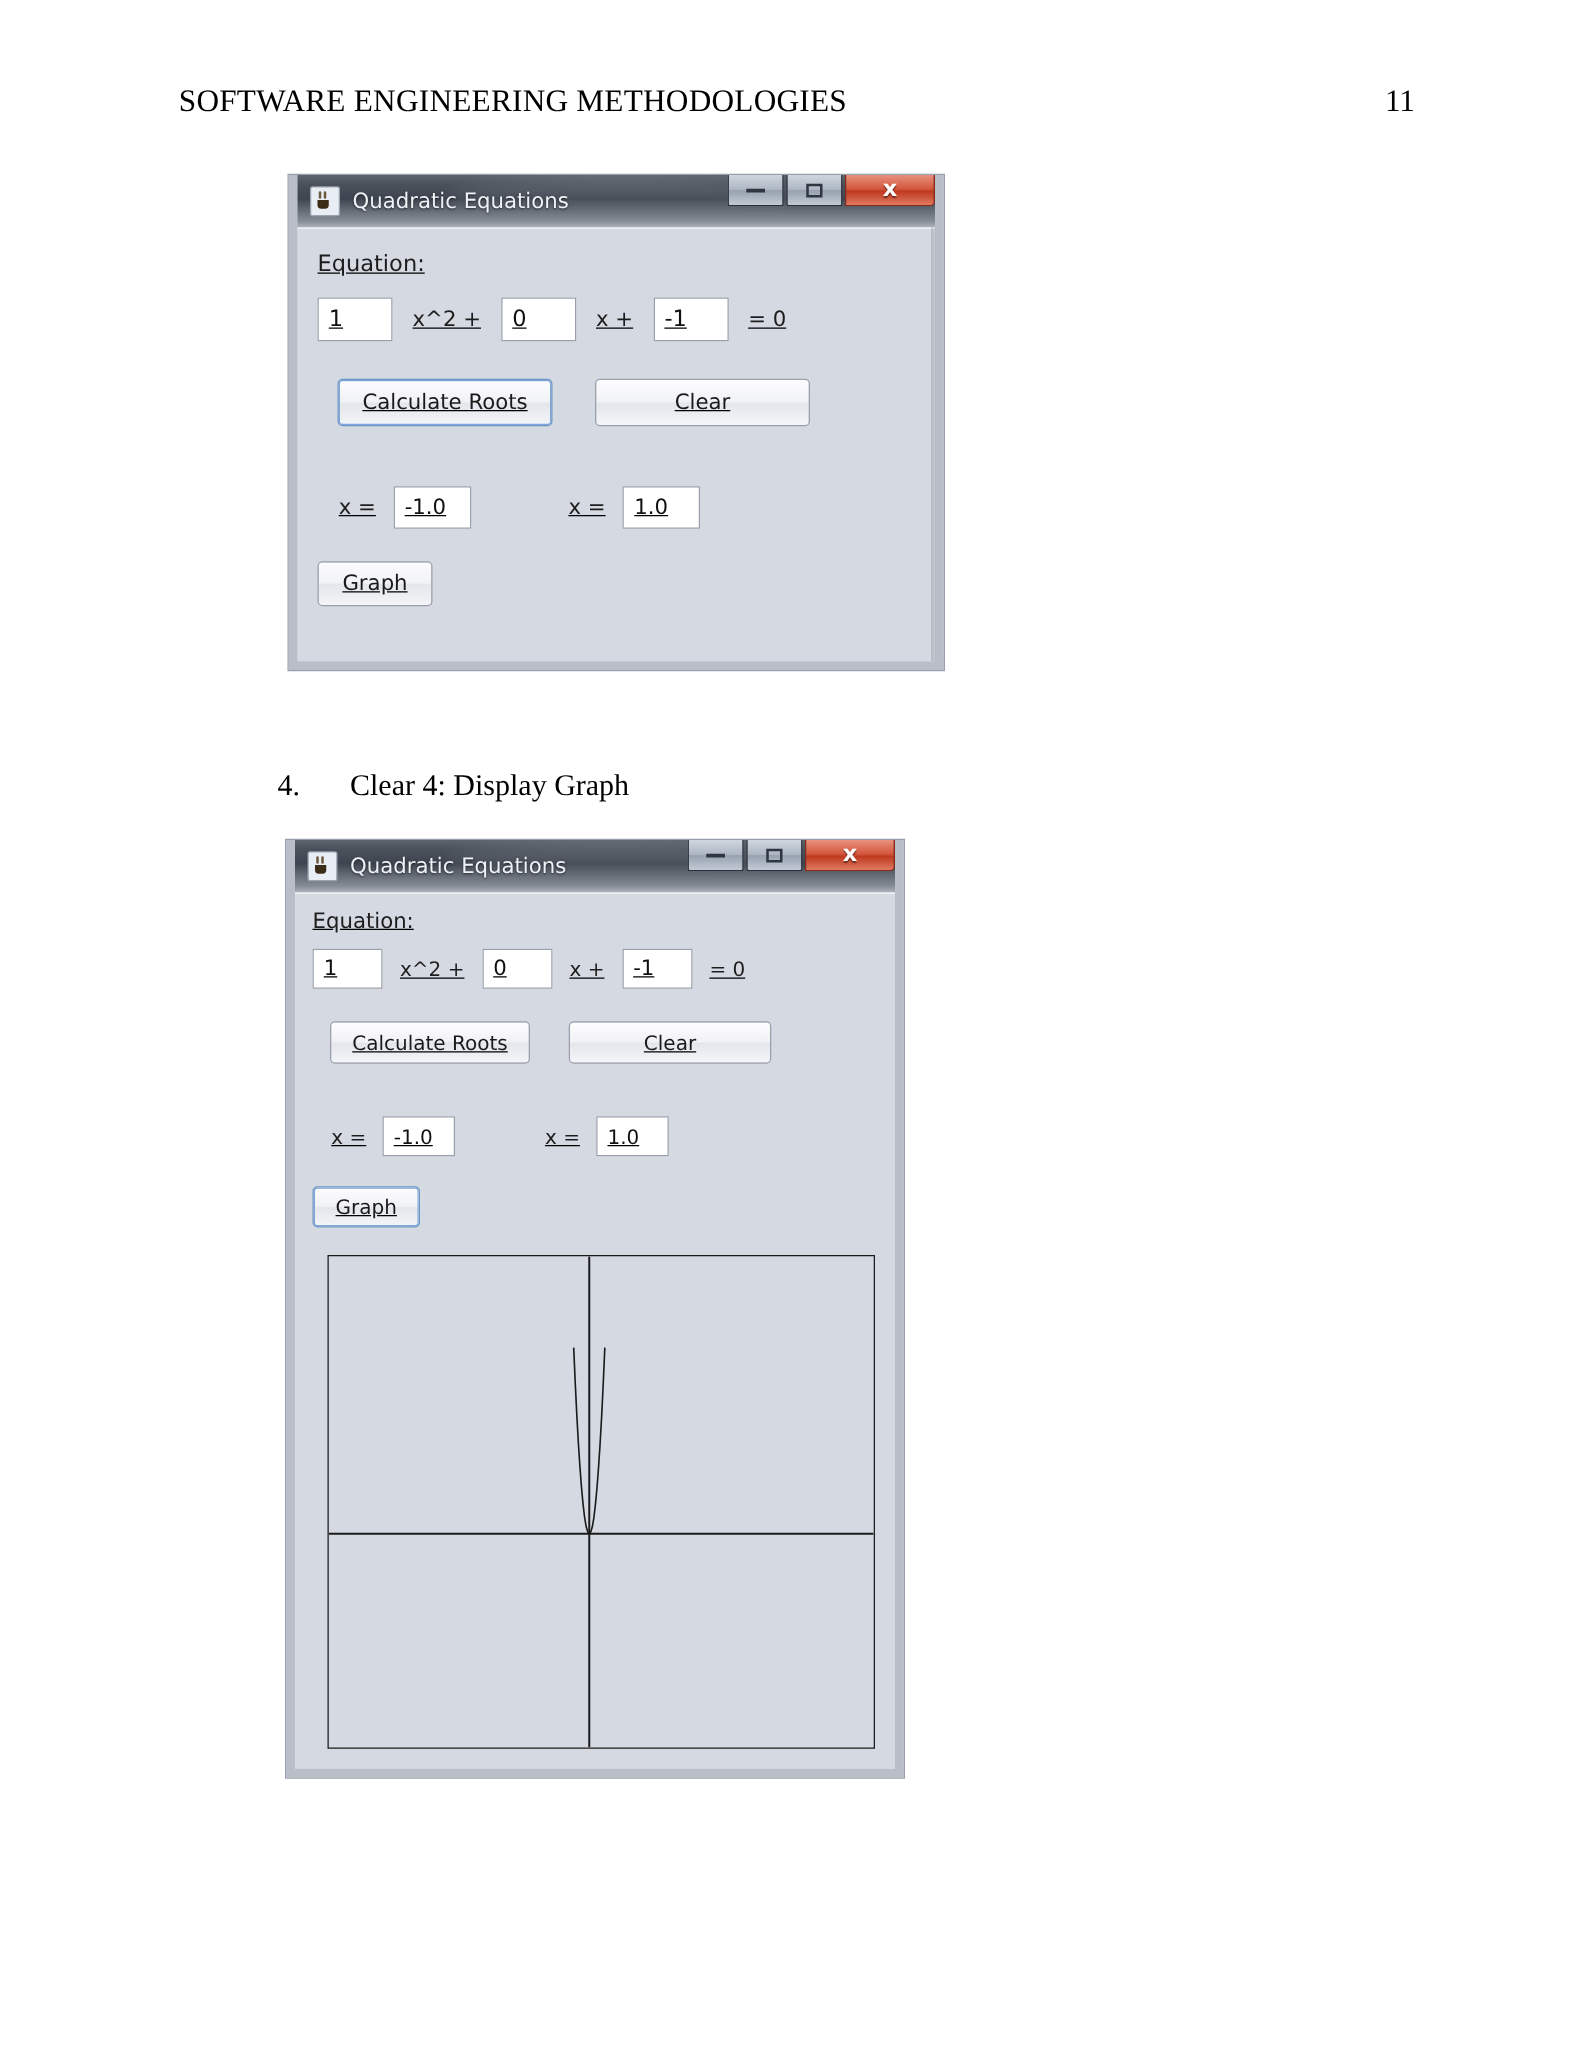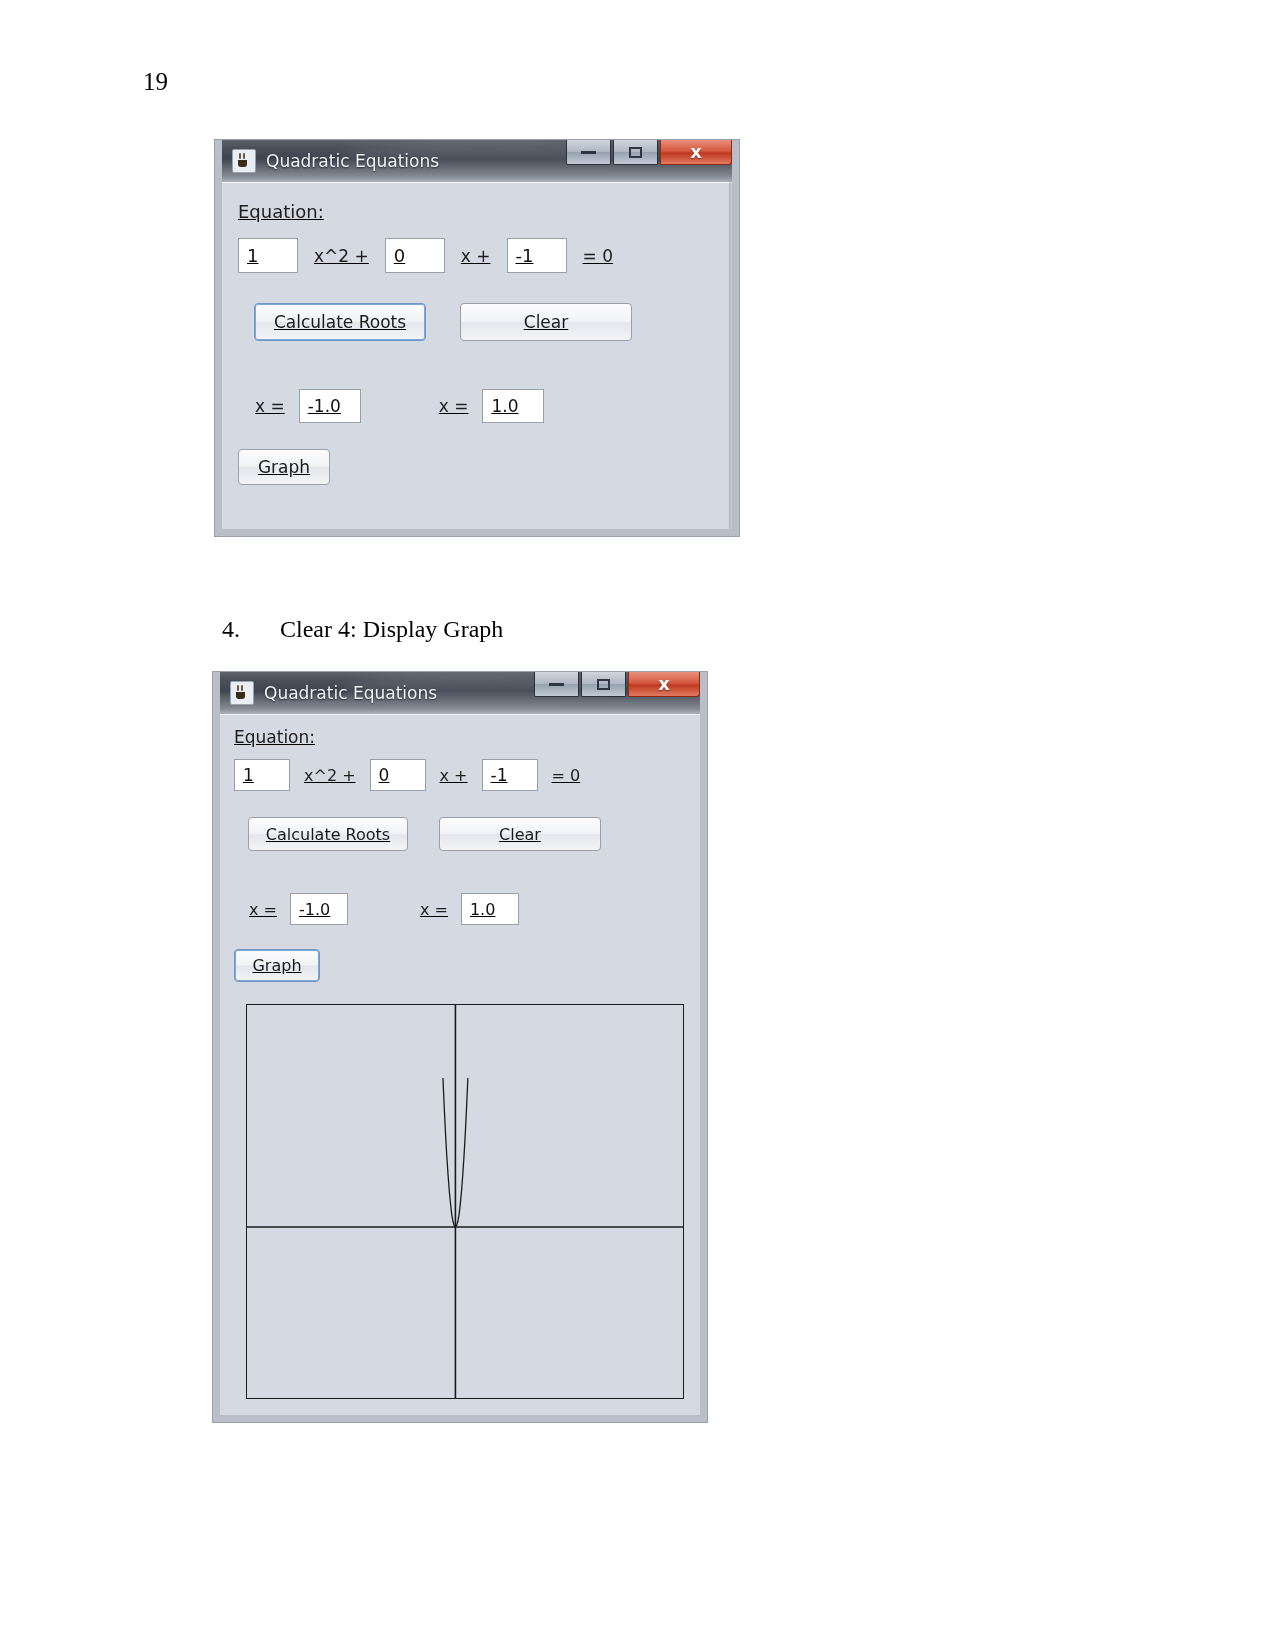--- a/index.html
+++ b/index.html
@@ -55,20 +55,21 @@
 
   
   .win {
     position: absolute;
     background: #d5d9e2;
     box-sizing: border-box;
     border-left: 7px solid #b9bec8;
     border-right: 7px solid #b9bec8;
     border-bottom: 7px solid #b9bec8;
     box-shadow: 0 0 0 1px #9aa0ab;
+    margin-left: 16px;
   }
   .win.w1 { left: 215px; top: 140px; width: 524px; height: 396px; }
   .win.w2 { left: 213px; top: 672px; width: 494px; height: 750px; }
 
   .titlebar {
     position: relative;
     height: 42px;
     background: linear-gradient(180deg,
                 #5d646e 0%, #4a515b 18%, #3e4550 45%,
                 #5c636d 62%, #868d97 88%, #aeb4bd 100%);
@@ -273,21 +274,22 @@
     right: -1px; top: 42px; bottom: 0;
     width: 4px;
     background: linear-gradient(90deg, rgba(0,0,0,0.18), rgba(0,0,0,0));
     pointer-events: none;
   }
 </style>
 </head>
 <body>
 
 <div class="page-header">
-  <span class="pageno">19</span>
+  <span class="title">SOFTWARE ENGINEERING METHODOLOGIES</span>
+  <span class="pageno">11</span>
 </div>
 
 <div class="win w1">
 
   <div class="titlebar">
     <div class="java-icon"></div>
     <div class="win-title">Quadratic Equations</div>
     <div class="win-buttons">
       <div class="wbtn min">
         <span class="glyph-min"></span>

